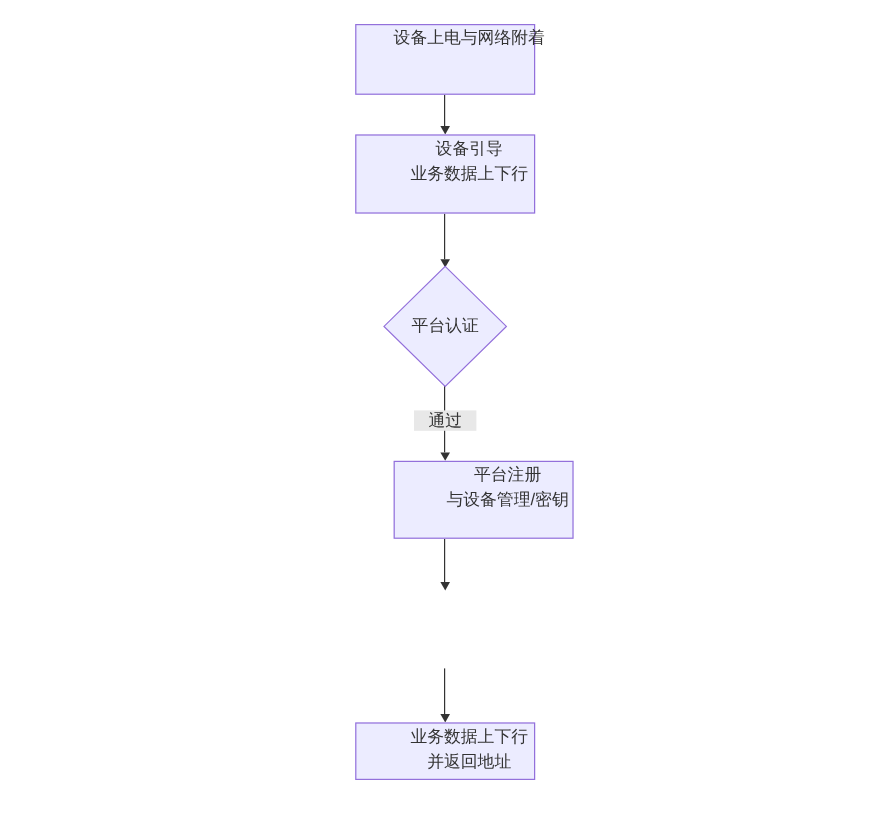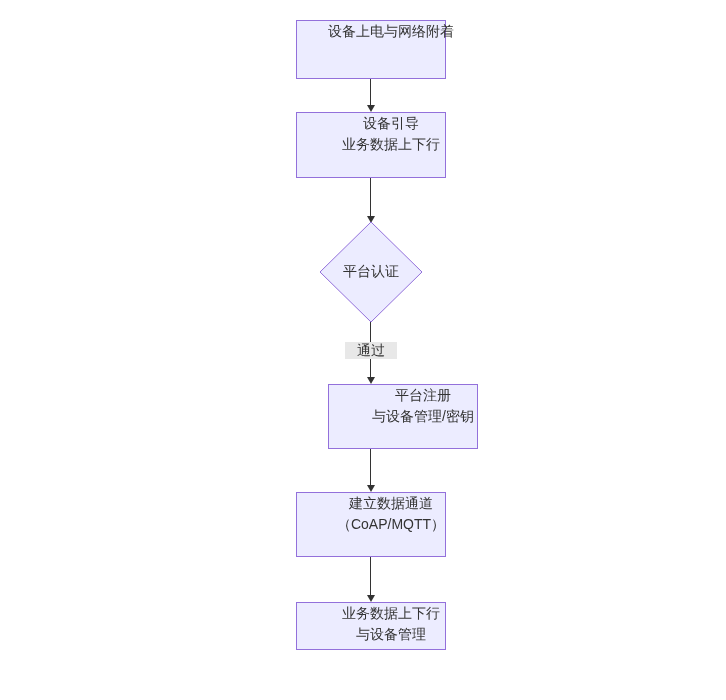--- a/index.html
+++ b/index.html
@@ -106,23 +106,19 @@
       <polygon points="52,1 103,51 52,101 1,51" fill="#ECECFF" stroke="#9370DB" stroke-width="1"></polygon>
     </svg>
     <div class="diamond-label">平台认证</div>
   </div>
 
   <div class="node" style="left:296px;top:384px;height:65px;margin-left:32px;">
     <div class="line">平台注册</div>
     <div class="line">与设备管理/密钥</div>
   </div>
 
-  <div class="node" style="left:296px;top:492px;height:65px;">
-    <div class="line">建立数据通道</div>
-    <div class="line">（CoAP/MQTT）</div>
-  </div>
 
   <div class="node" style="left:296px;top:602px;height:48px;">
     <div class="line">业务数据上下行</div>
-    <div class="line">与设备管理</div>
+    <div class="line">并返回地址</div>
   </div>
 
 </div>
 
 </body></html>

